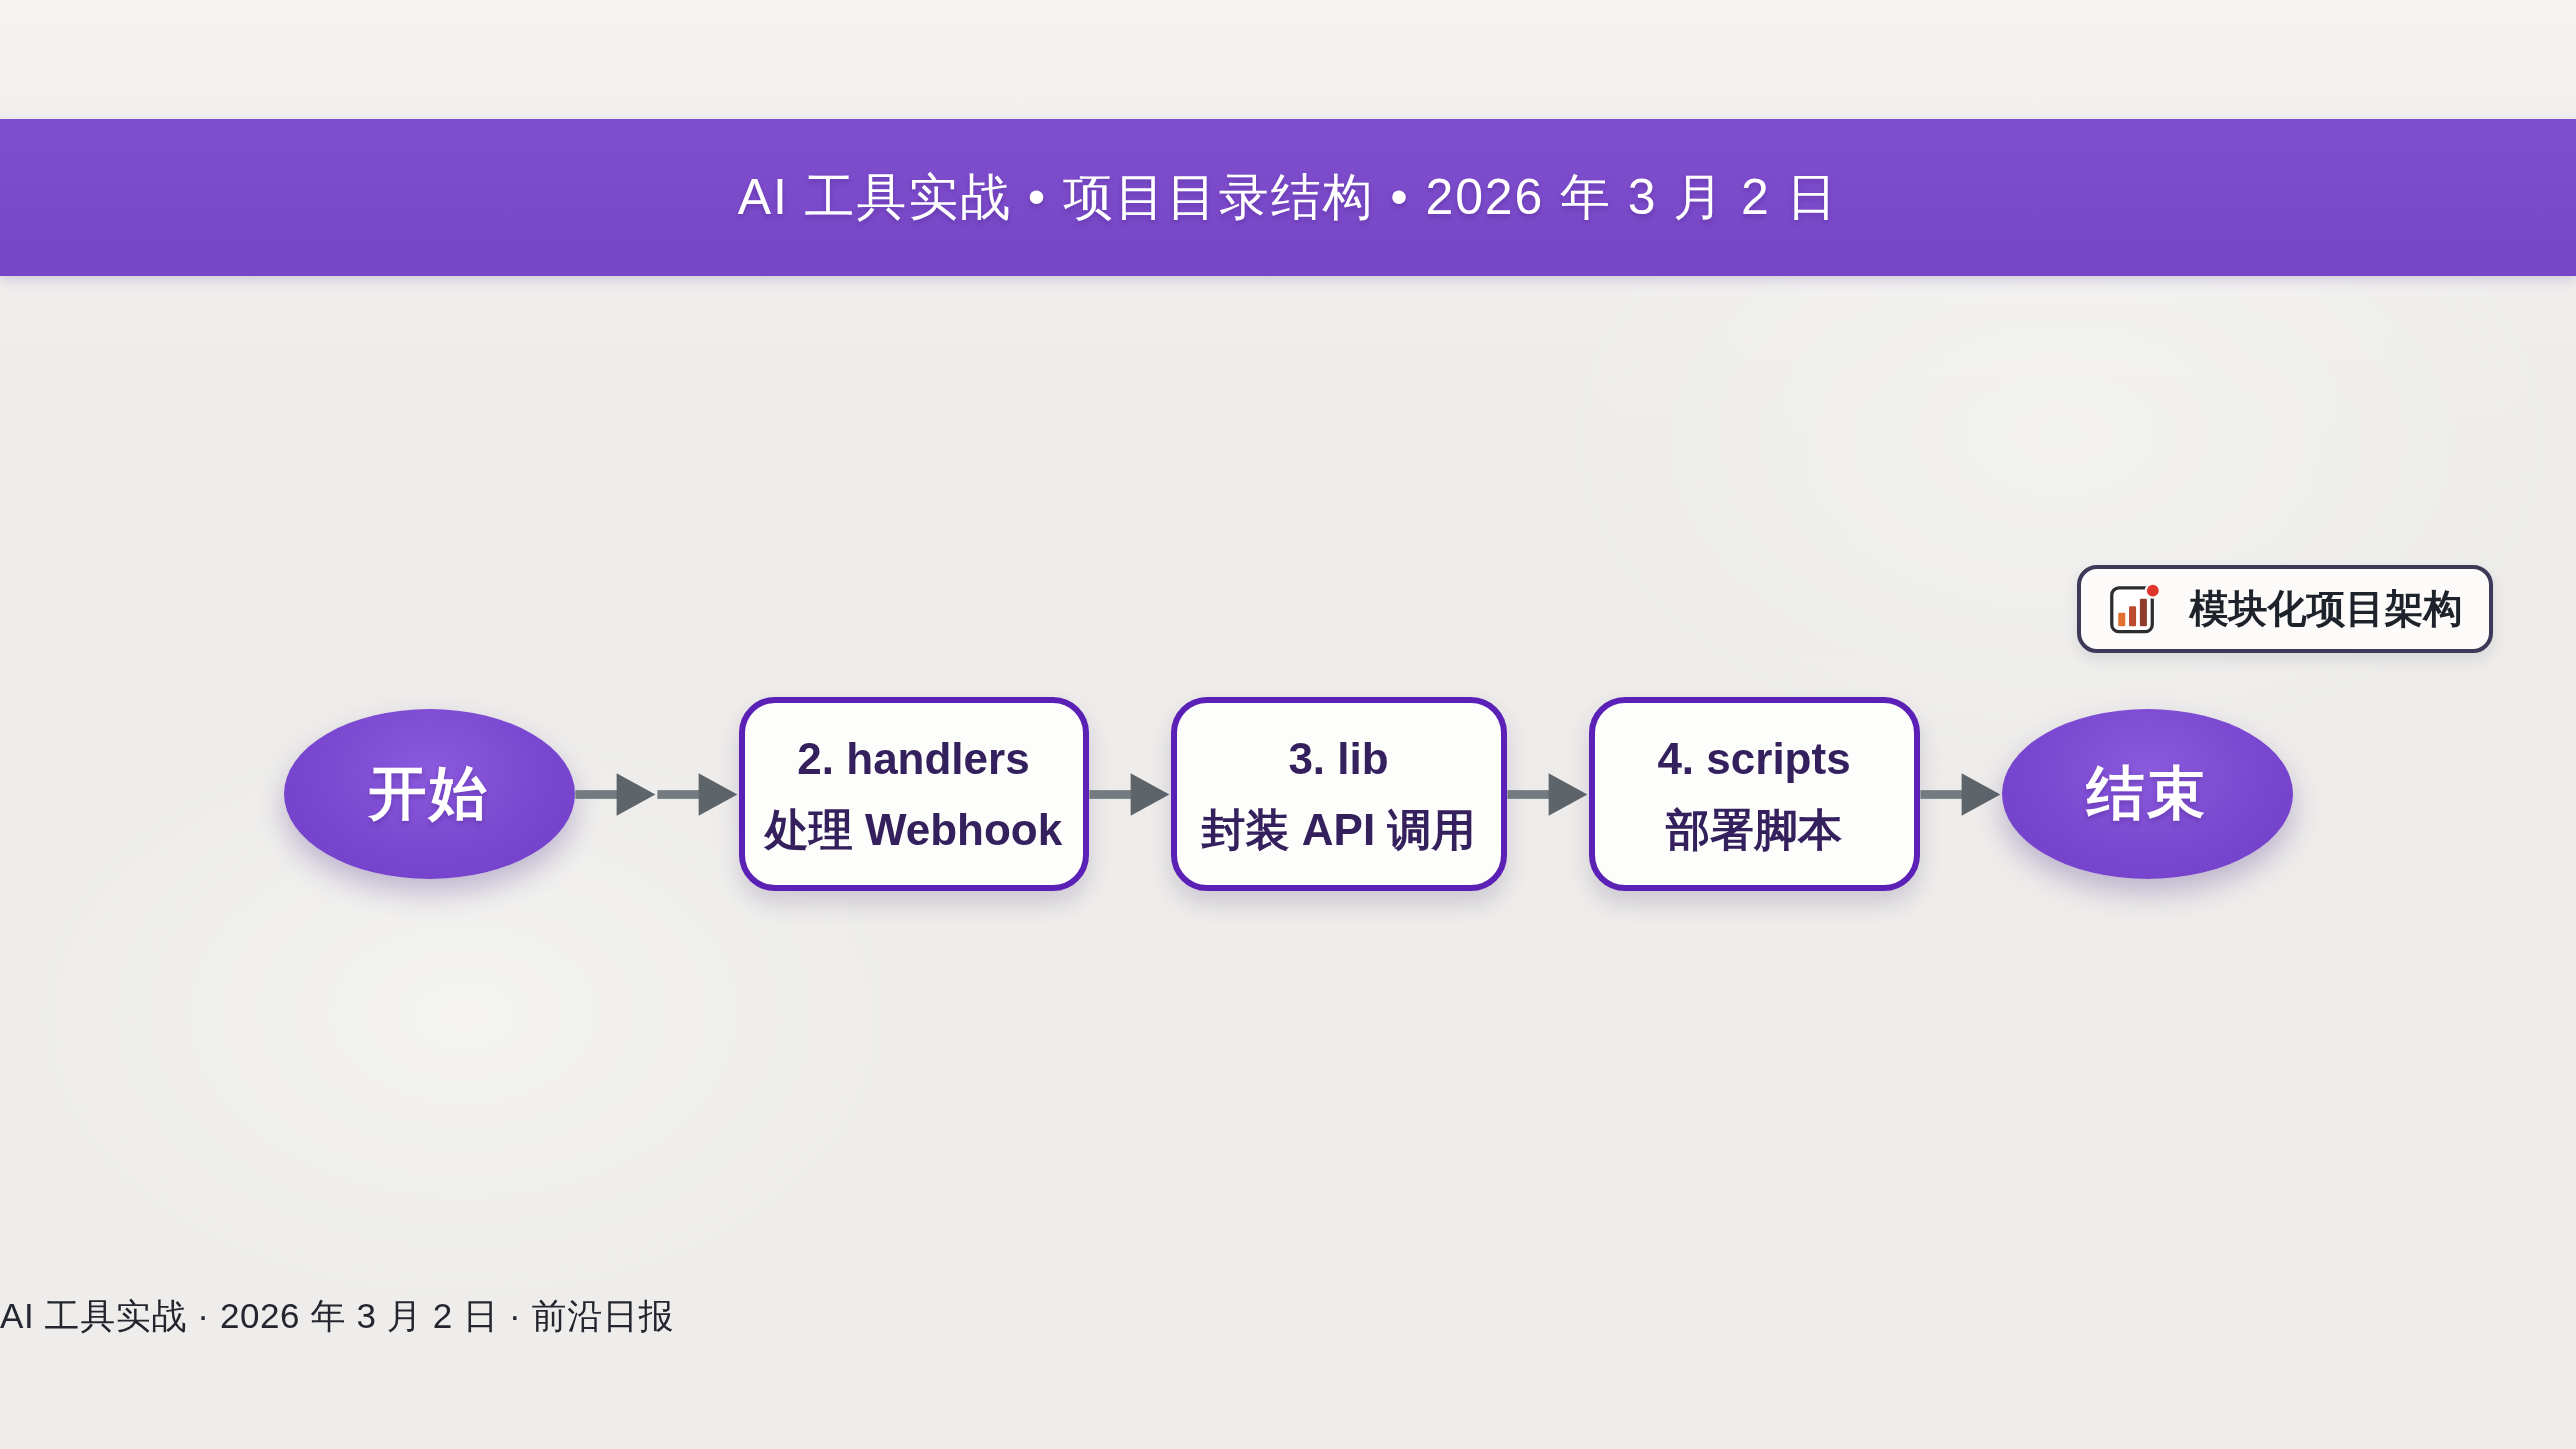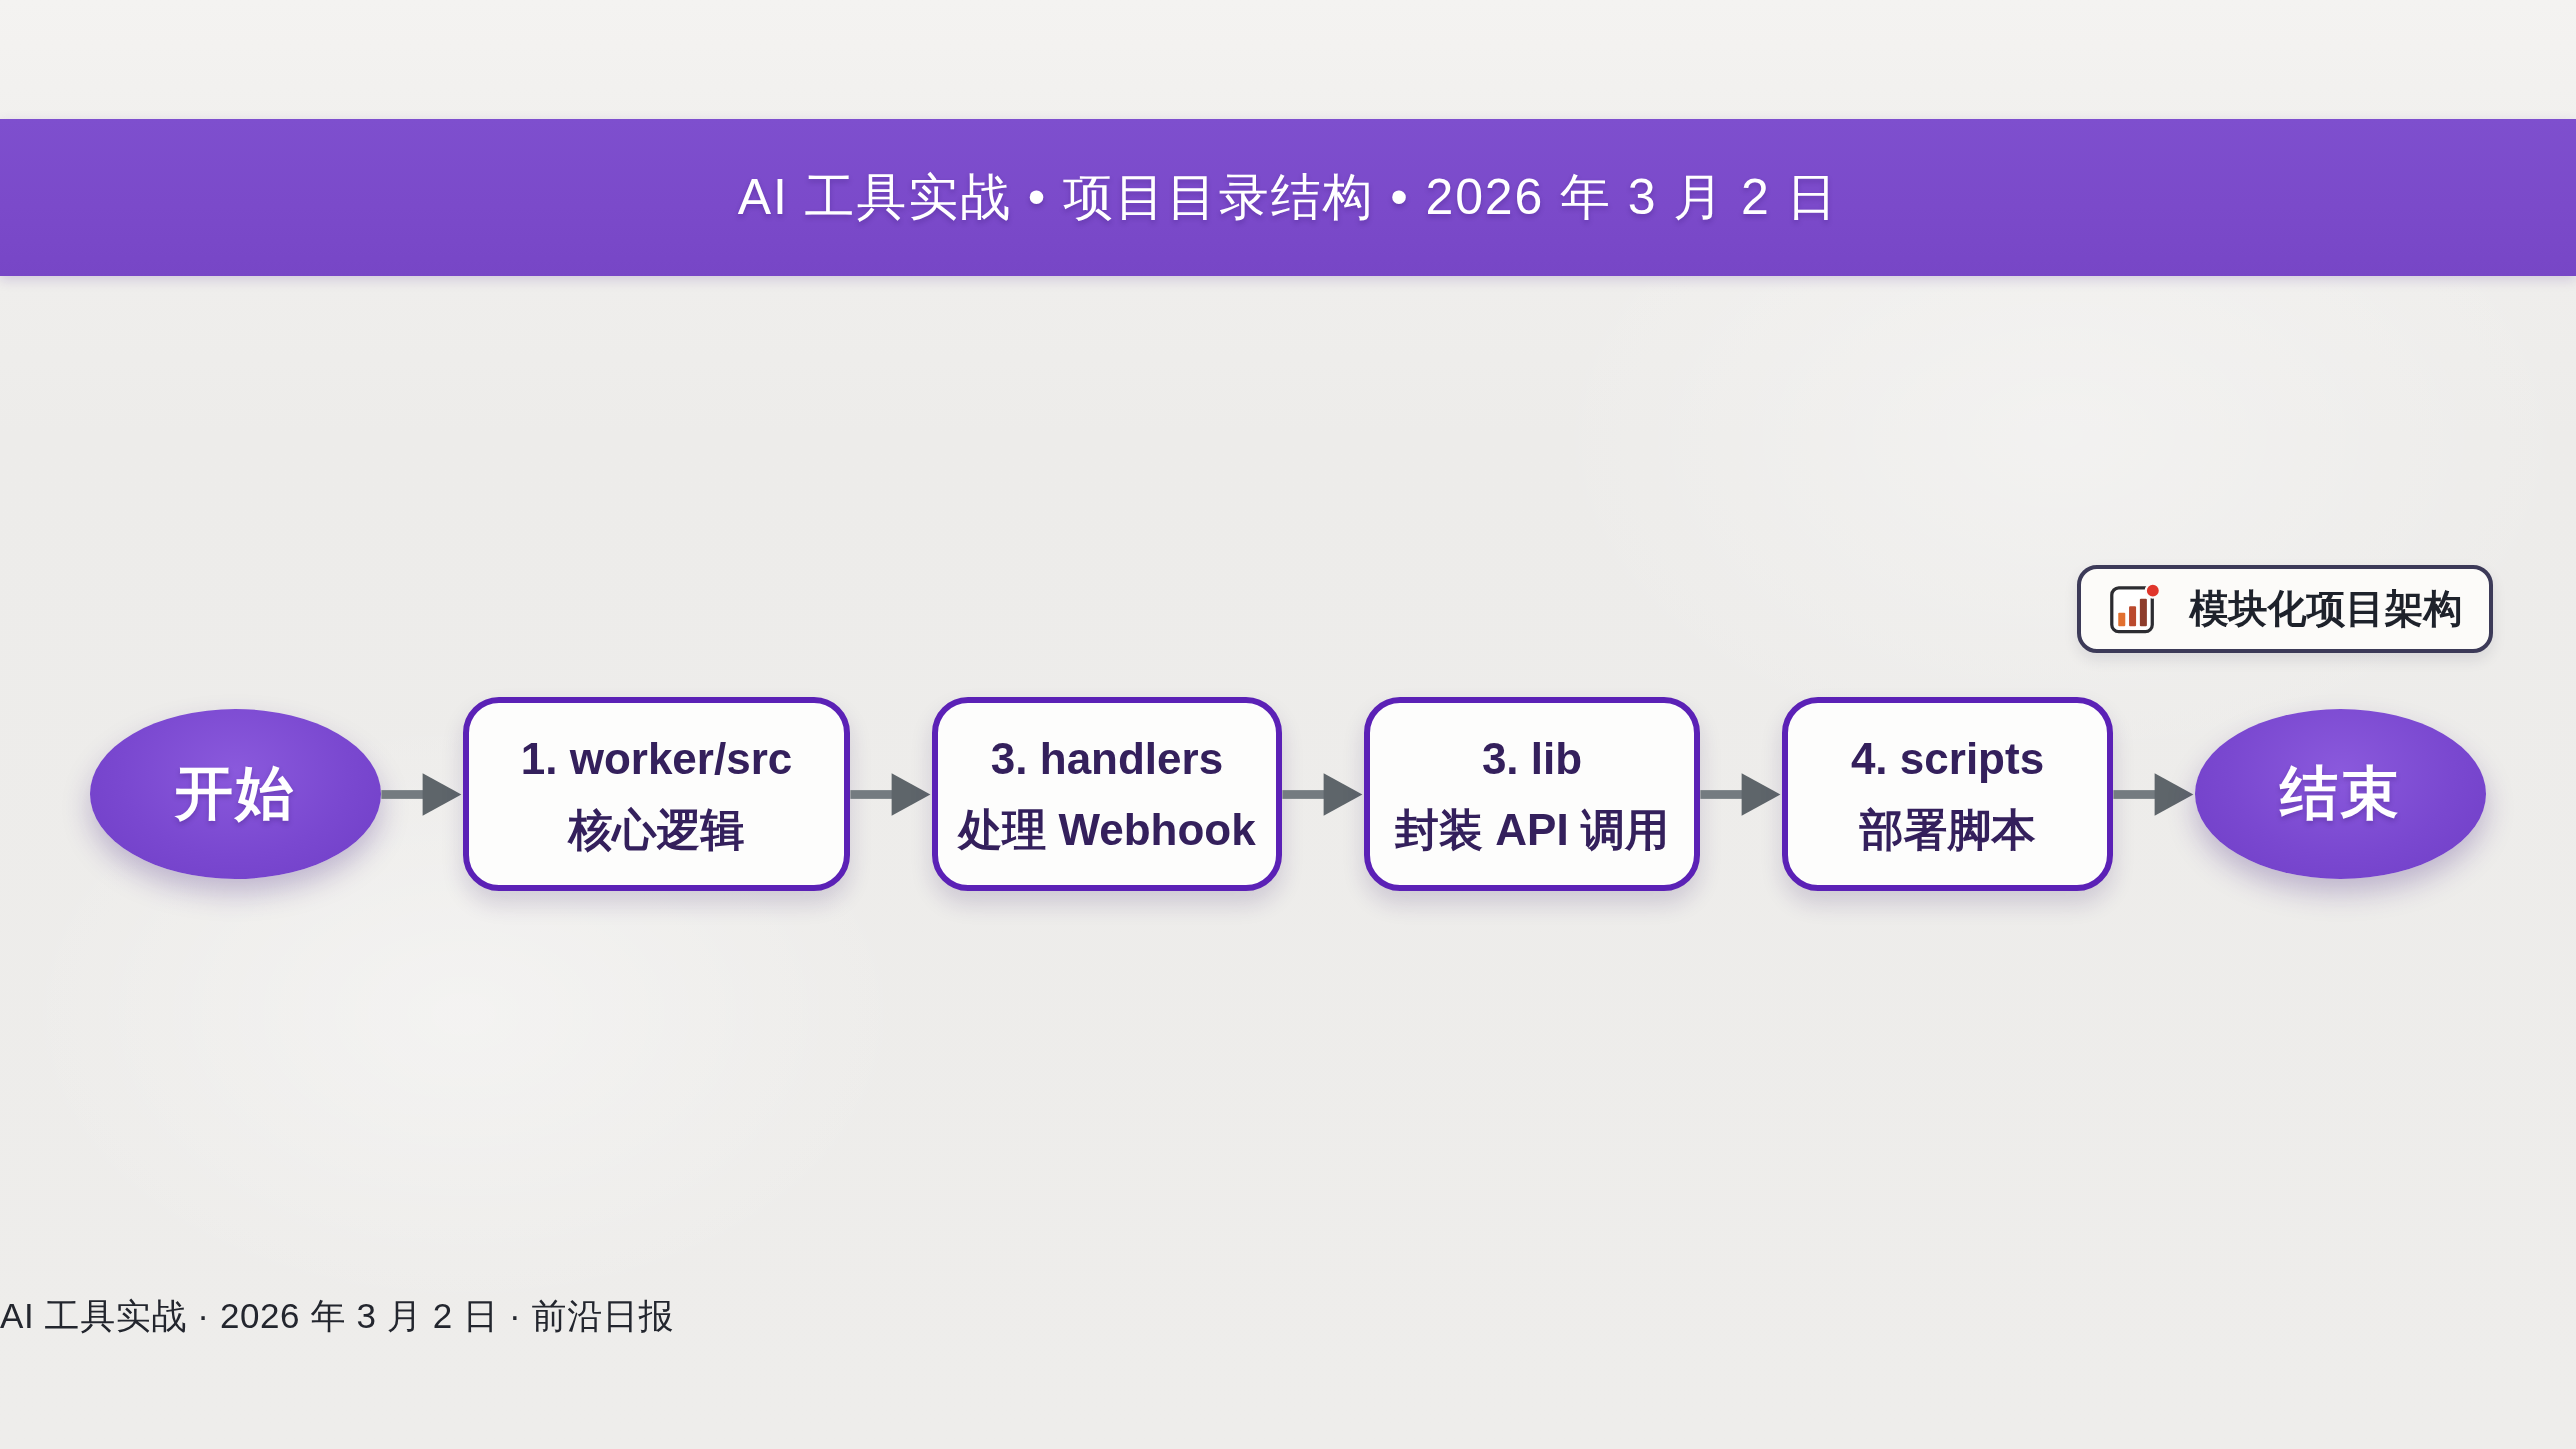--- a/index.html
+++ b/index.html
@@ -152,32 +152,28 @@
 
     <div class="node ellipse">
       <span>开始</span>
     </div>
 
     <svg class="arrow" viewBox="0 0 130 120" aria-hidden="true">
       <rect x="0" y="53" width="80" height="14" fill="#747B80"></rect>
       <polygon points="66,26 66,94 128,60" fill="#5E656A"></polygon>
     </svg>
 
-    <div class="node box w1">
-      <div>1. worker/src</div>
-      <div>核心逻辑</div>
-    </div>
 
     <svg class="arrow" viewBox="0 0 130 120" aria-hidden="true">
       <rect x="0" y="53" width="80" height="14" fill="#747B80"></rect>
       <polygon points="66,26 66,94 128,60" fill="#5E656A"></polygon>
     </svg>
 
     <div class="node box w2">
-      <div>3. handlers</div>
+      <div>2. handlers</div>
       <div>处理 Webhook</div>
     </div>
 
     <svg class="arrow" viewBox="0 0 130 120" aria-hidden="true">
       <rect x="0" y="53" width="80" height="14" fill="#747B80"></rect>
       <polygon points="66,26 66,94 128,60" fill="#5E656A"></polygon>
     </svg>
 
     <div class="node box w3">
       <div>3. lib</div>

